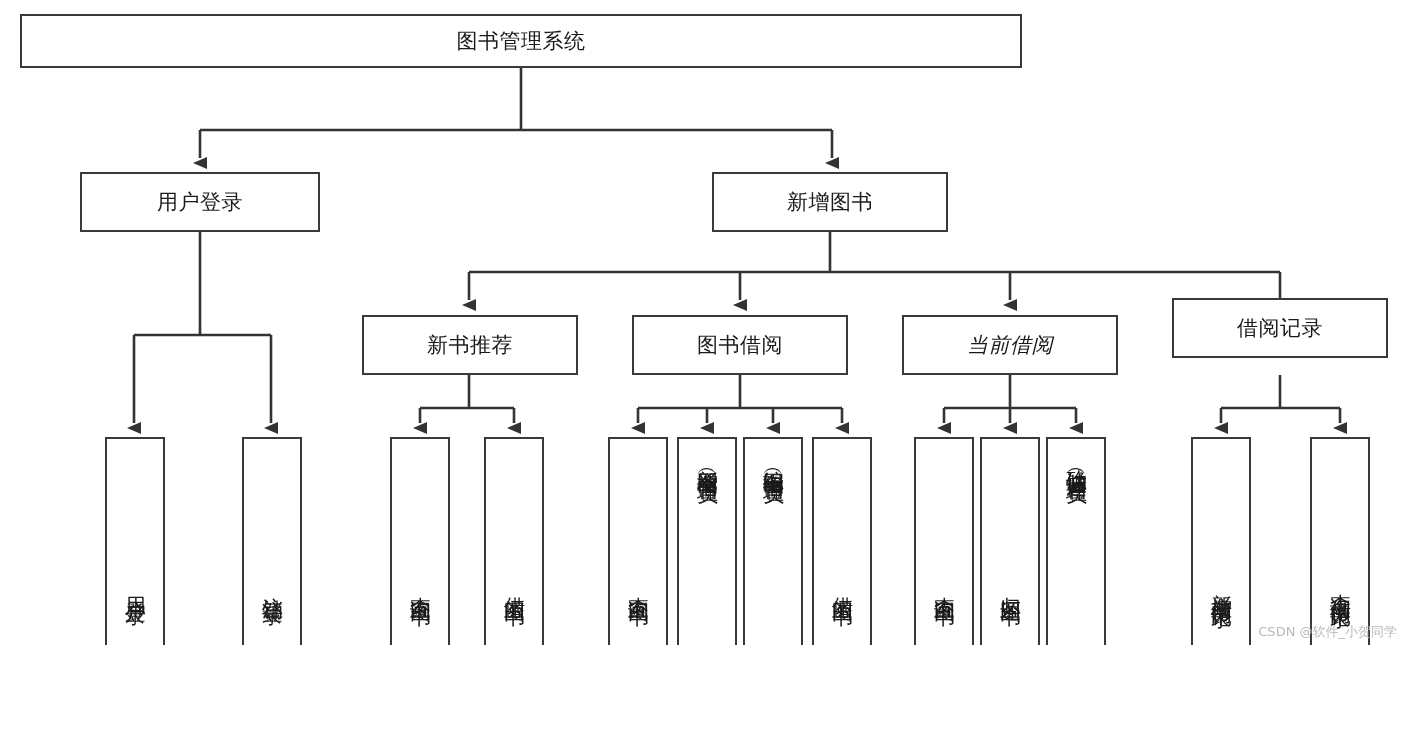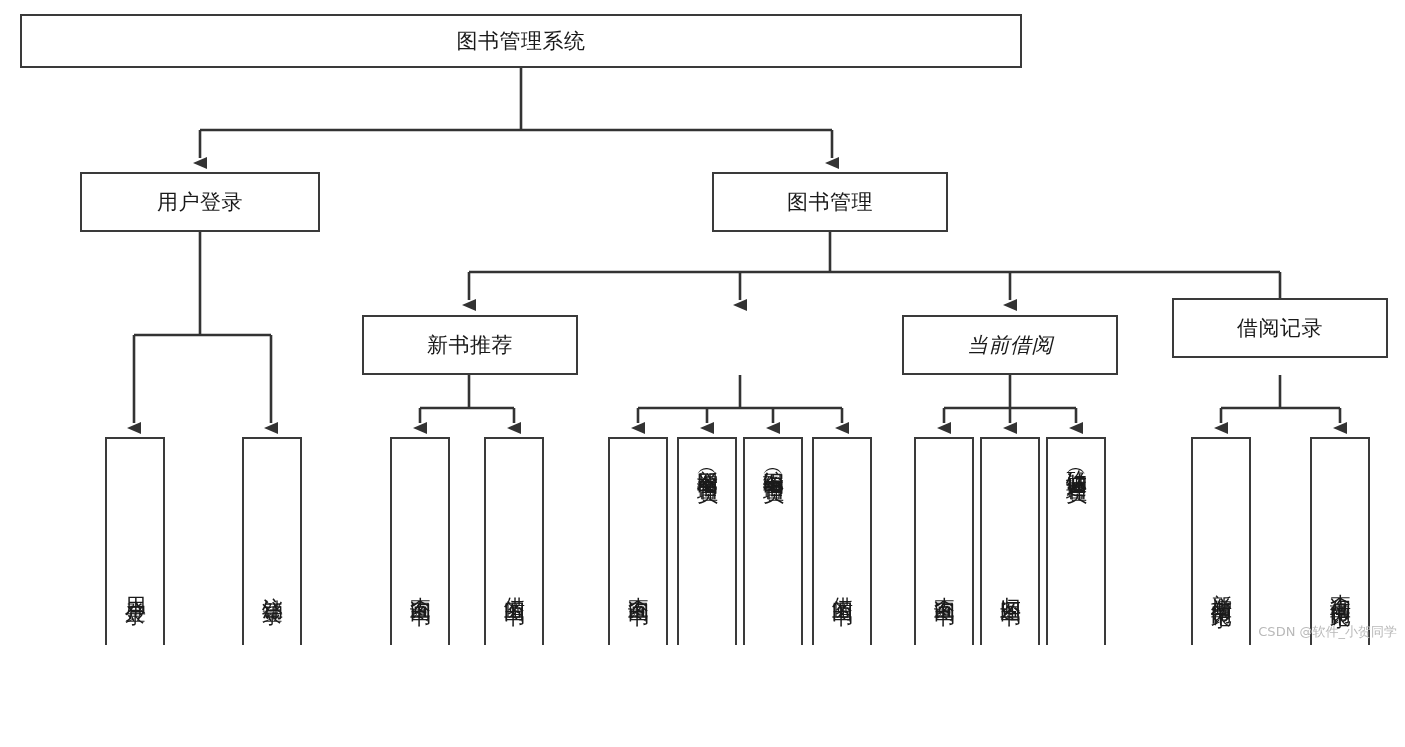--- a/index.html
+++ b/index.html
@@ -108,27 +108,30 @@
 
   <div class="node" style="left:20px;top:14px;width:1002px;height:54px;">
     <span class="lbl">图书管理系统</span>
   </div>
 
   <div class="node" style="left:80px;top:172px;width:240px;height:60px;">
     <span class="lbl">用户登录</span>
   </div>
 
   <div class="node" style="left:712px;top:172px;width:236px;height:60px;">
-    <span class="lbl">图书管理</span>
+    <span class="lbl">新增图书</span>
   </div>
 
   <div class="node" style="left:362px;top:315px;width:216px;height:60px;">
     <span class="lbl">新书推荐</span>
   </div>
 
+  <div class="node" style="left:632px;top:315px;width:216px;height:60px;">
+    <span class="lbl">图书借阅</span>
+  </div>
 
   <div class="node" style="left:902px;top:315px;width:216px;height:60px;font-style:italic;">
     <span class="lbl">当前借阅</span>
   </div>
 
   <div class="node" style="left:1172px;top:298px;width:216px;height:60px;text-align:center;">
     <span class="lbl">借阅记录</span>
   </div>
 
   <div class="node leaf centered" style="left:105px;top:437px;width:60px;height:297px;">

